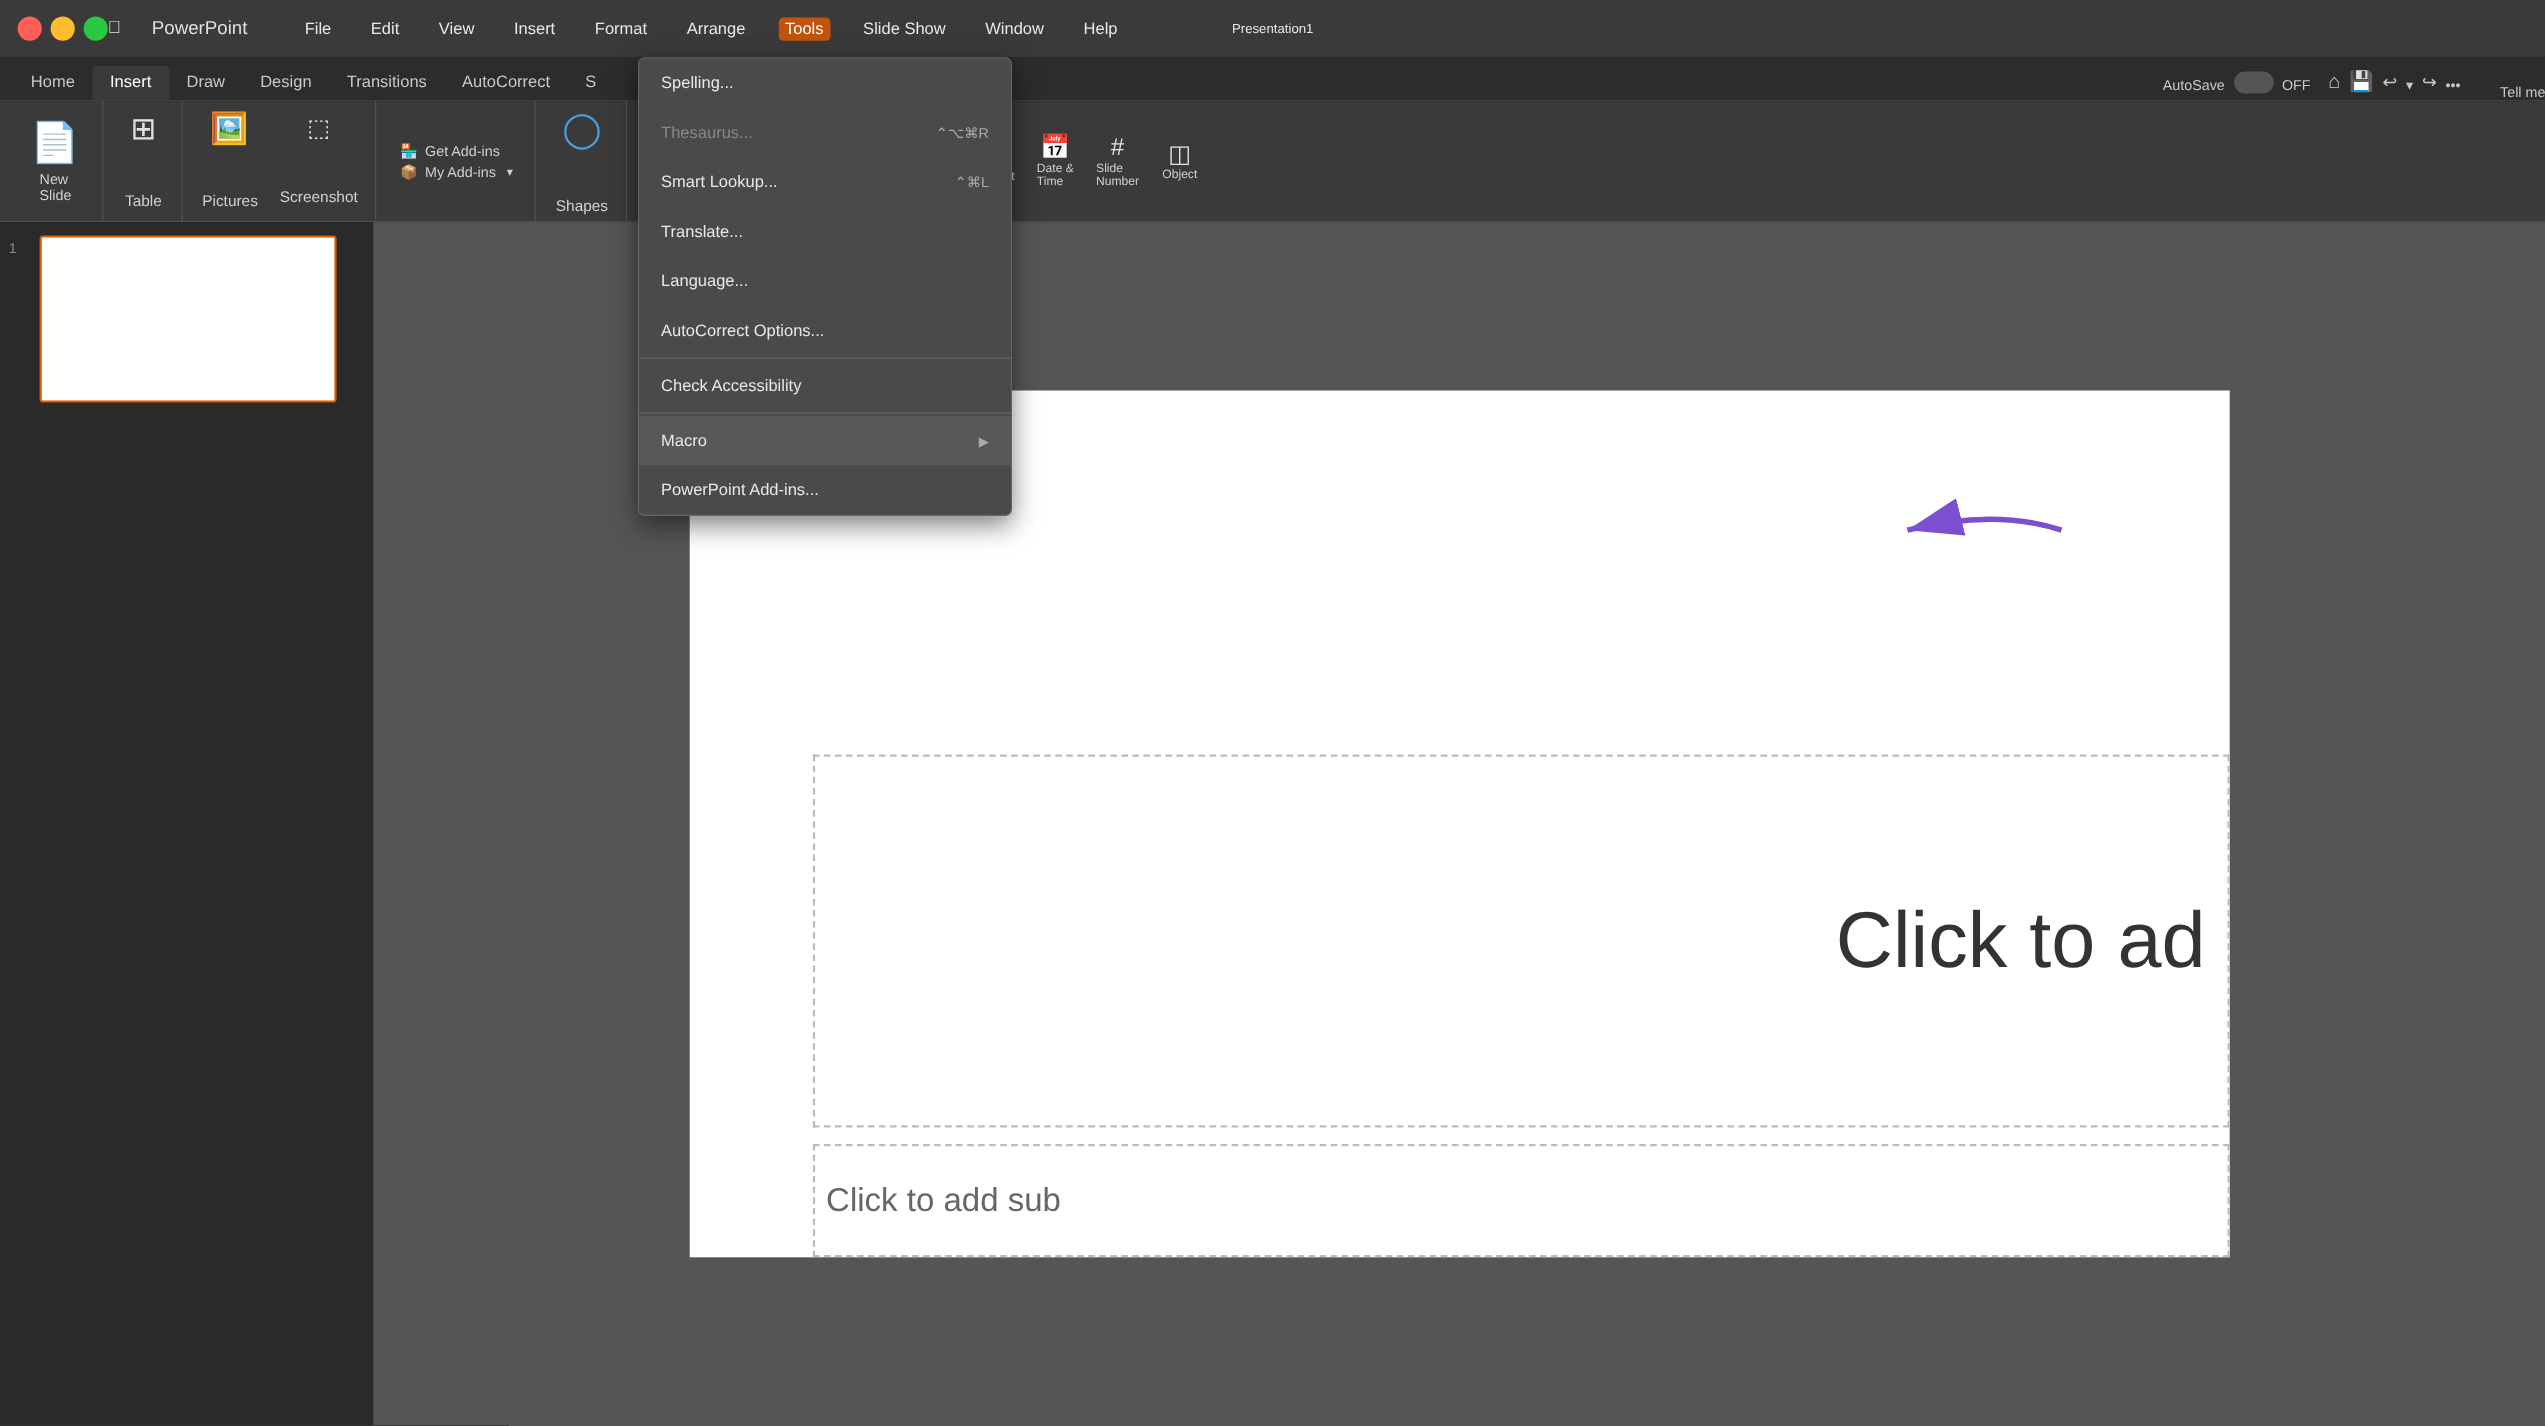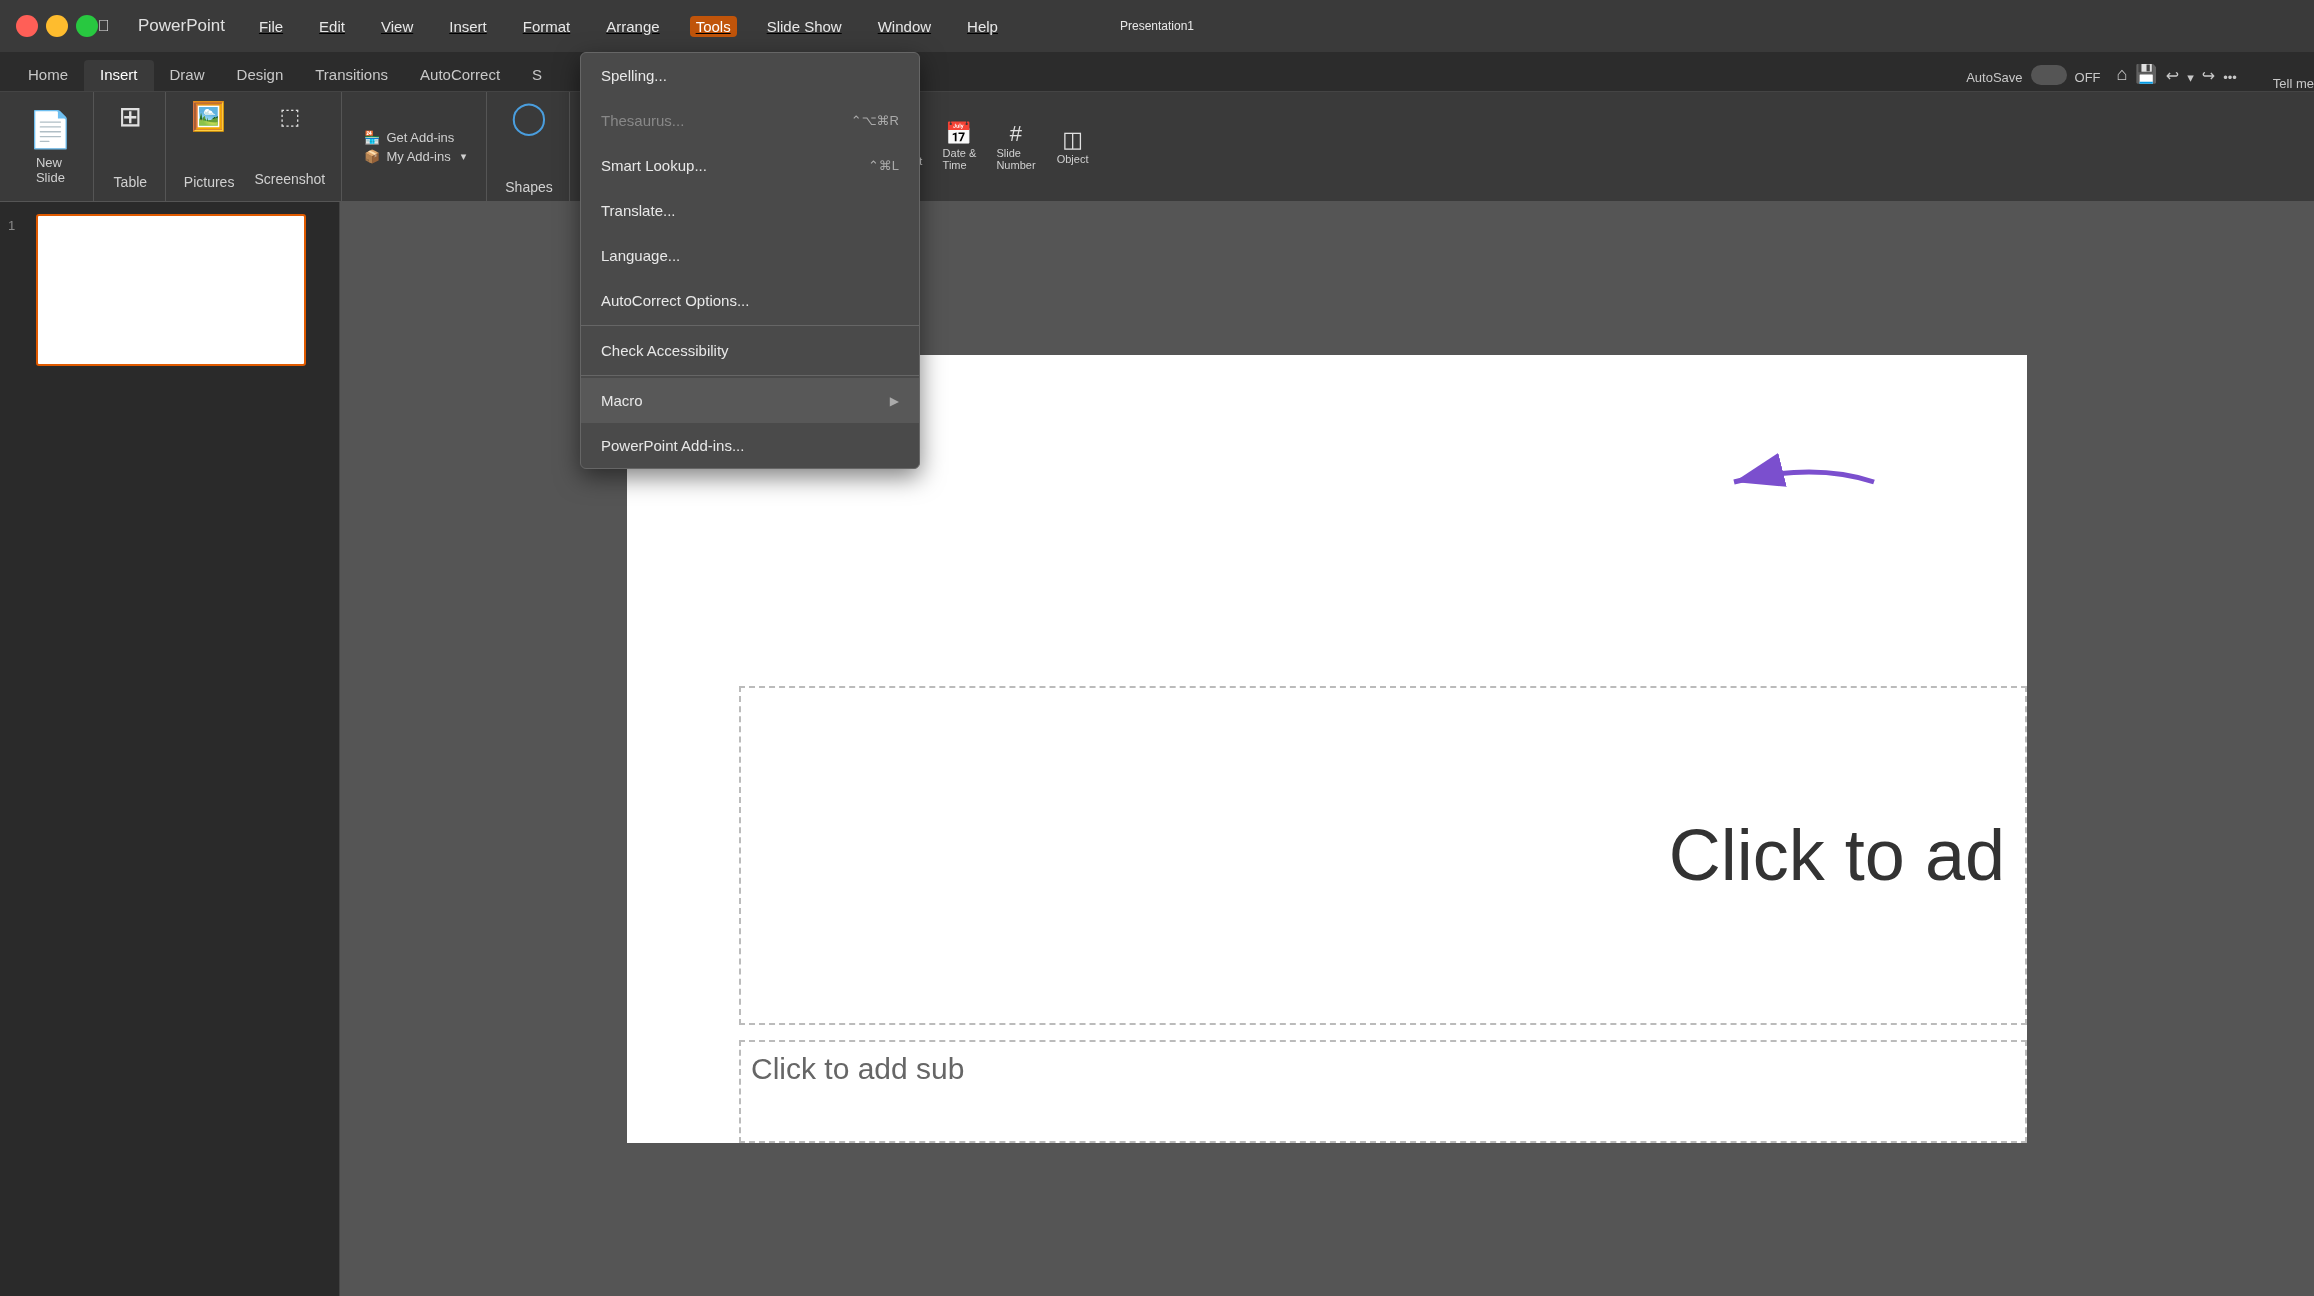--- a/index.html
+++ b/index.html
@@ -10,21 +10,21 @@
       width: 100%; height: 52px; background: #3a3a3a;
       display: flex; align-items: center; padding: 0 16px;
       position: relative;
     }
     .traffic-lights { display: flex; gap: 8px; align-items: center; }
     .tl { width: 22px; height: 22px; border-radius: 50%; }
     .tl-red { background: #ff5f57; }
     .tl-yellow { background: #febc2e; }
     .tl-green { background: #28c840; }
     .title-bar-app { color: #e0e0e0; font-size: 17px; font-weight: 500; margin-left: 12px; }
-    .title-bar-menus { display: flex; gap: 24px; margin-left: 28px; text-decoration: underline; }
+    .title-bar-menus { display: flex; gap: 24px; margin-left: 46px; }
     .title-bar-menu { color: #e8e8e8; font-size: 15px; cursor: pointer; padding: 2px 6px; border-radius: 4px; }
     .title-bar-menu.active-tools { background: #c0540a; color: white; }
     .title-bar-title { position: absolute; left: 50%; transform: translateX(-50%); color: #e8e8e8; font-size: 12px; font-weight: 500; }
     .title-bar-apple { color: #e0e0e0; font-size: 16px; margin-right: 16px; }
 
     
     .ribbon-tabs {
       background: #2c2c2c; height: 40px; display: flex; align-items: flex-end;
       padding-left: 12px; border-bottom: 1px solid #444;
     }
@@ -89,21 +89,21 @@
     }
     .slide-placeholder-title {
       position: absolute; left: 8%; right: 0; top: 42%; bottom: 15%;
       border: 2px dashed #bbb;
       display: flex; align-items: center; justify-content: flex-end;
       padding: 20px;
     }
     .slide-placeholder-sub {
       position: absolute; left: 8%; right: 0; bottom: 0; height: 13%;
       border: 2px dashed #bbb;
-      display: flex; justify-content: flex-start; padding: 10px;
+      display: flex; align-items: center; justify-content: flex-start; padding: 10px;
     }
     .placeholder-text-title { font-size: 72px; color: #333; font-weight: 300; white-space: nowrap; }
     .placeholder-text-sub { font-size: 30px; color: #666; white-space: nowrap; }
 
     
     .dropdown-container {
       position: absolute; top: 52px; left: 580px; z-index: 1000;
       display: flex; gap: 0;
     }
     .dropdown-menu {

